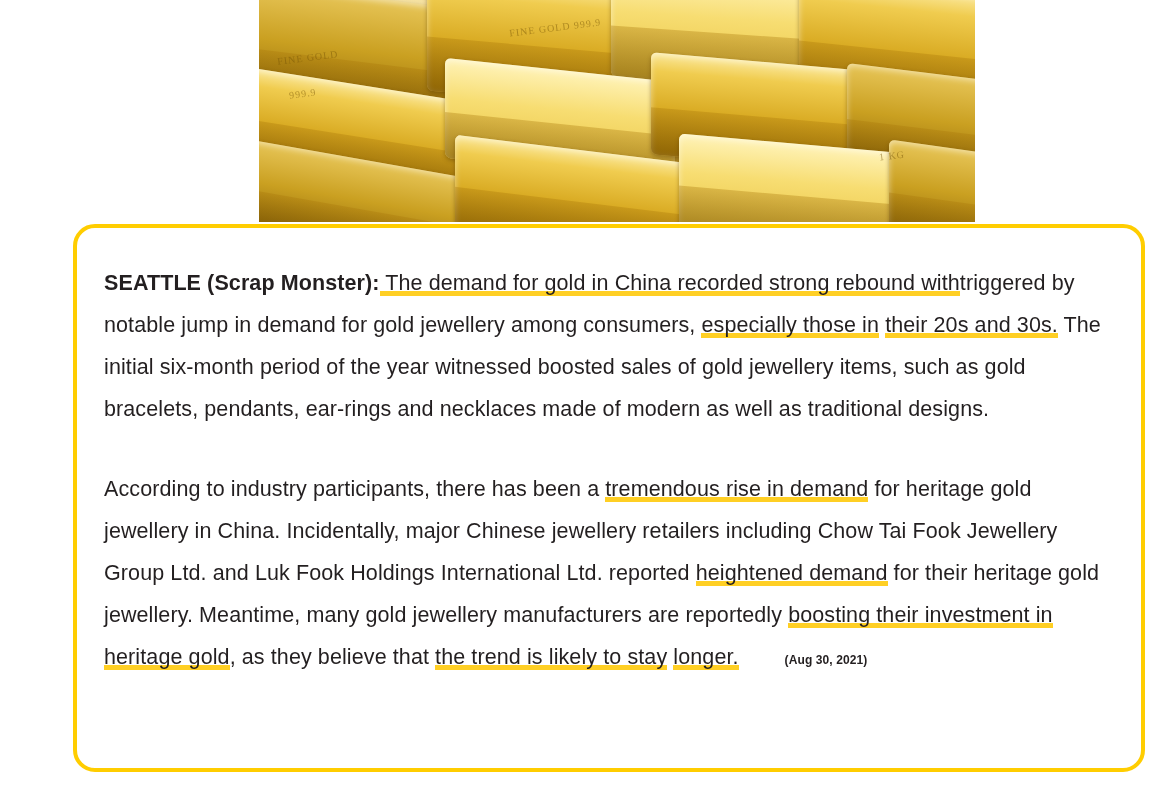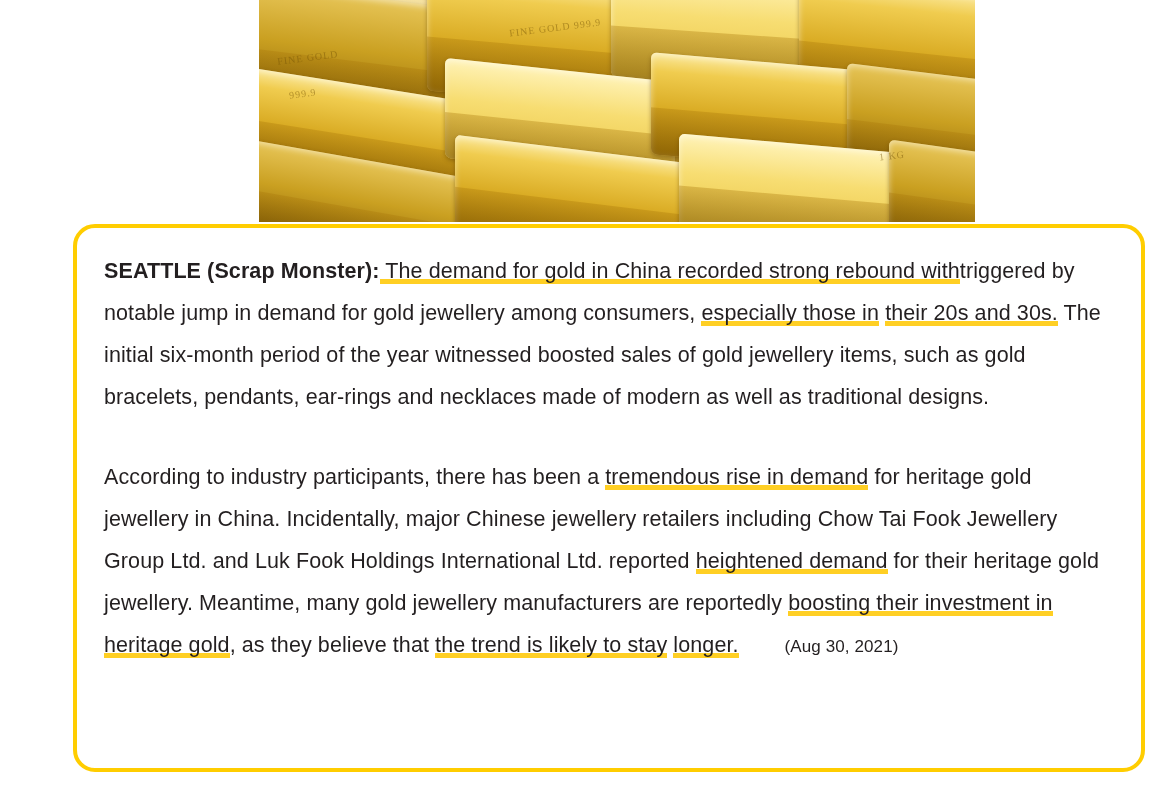--- a/index.html
+++ b/index.html
@@ -67,41 +67,41 @@
   #callout {
     position: absolute;
     left: 73px;
     top: 224px;
     width: 1072px;
     height: 548px;
     box-sizing: border-box;
     border: 4px solid #ffcd00;
     border-radius: 22px;
     background: #ffffff;
-    padding: 22px 34px 20px 27px;
+    padding: 34px 34px 20px 27px;
   }
   .para {
     font-family: "Liberation Sans", sans-serif;
     font-size: 21.5px;
     line-height: 42px;
     color: #231f20;
     margin: 0;
     letter-spacing: 0.1px;
   }
   .para + .para { margin-top: 38px; }
   .lede { font-weight: bold; }
   .hl {
     background-image: linear-gradient(to top, #ffcf24 0, #ffcf24 5px, rgba(255,207,36,0) 5px);
     background-repeat: no-repeat;
     background-position: 0 100%;
     padding-bottom: 1px;
   }
   .date {
-    font-size: 17px;
-    font-weight: normal;
+    font-size: 12px;
+    font-weight: bold;
     color: #231f20;
     margin-left: 46px;
     white-space: nowrap;
   }
 </style>
 </head>
 <body>
 
 <div id="hero">
   <div class="bg"></div>

